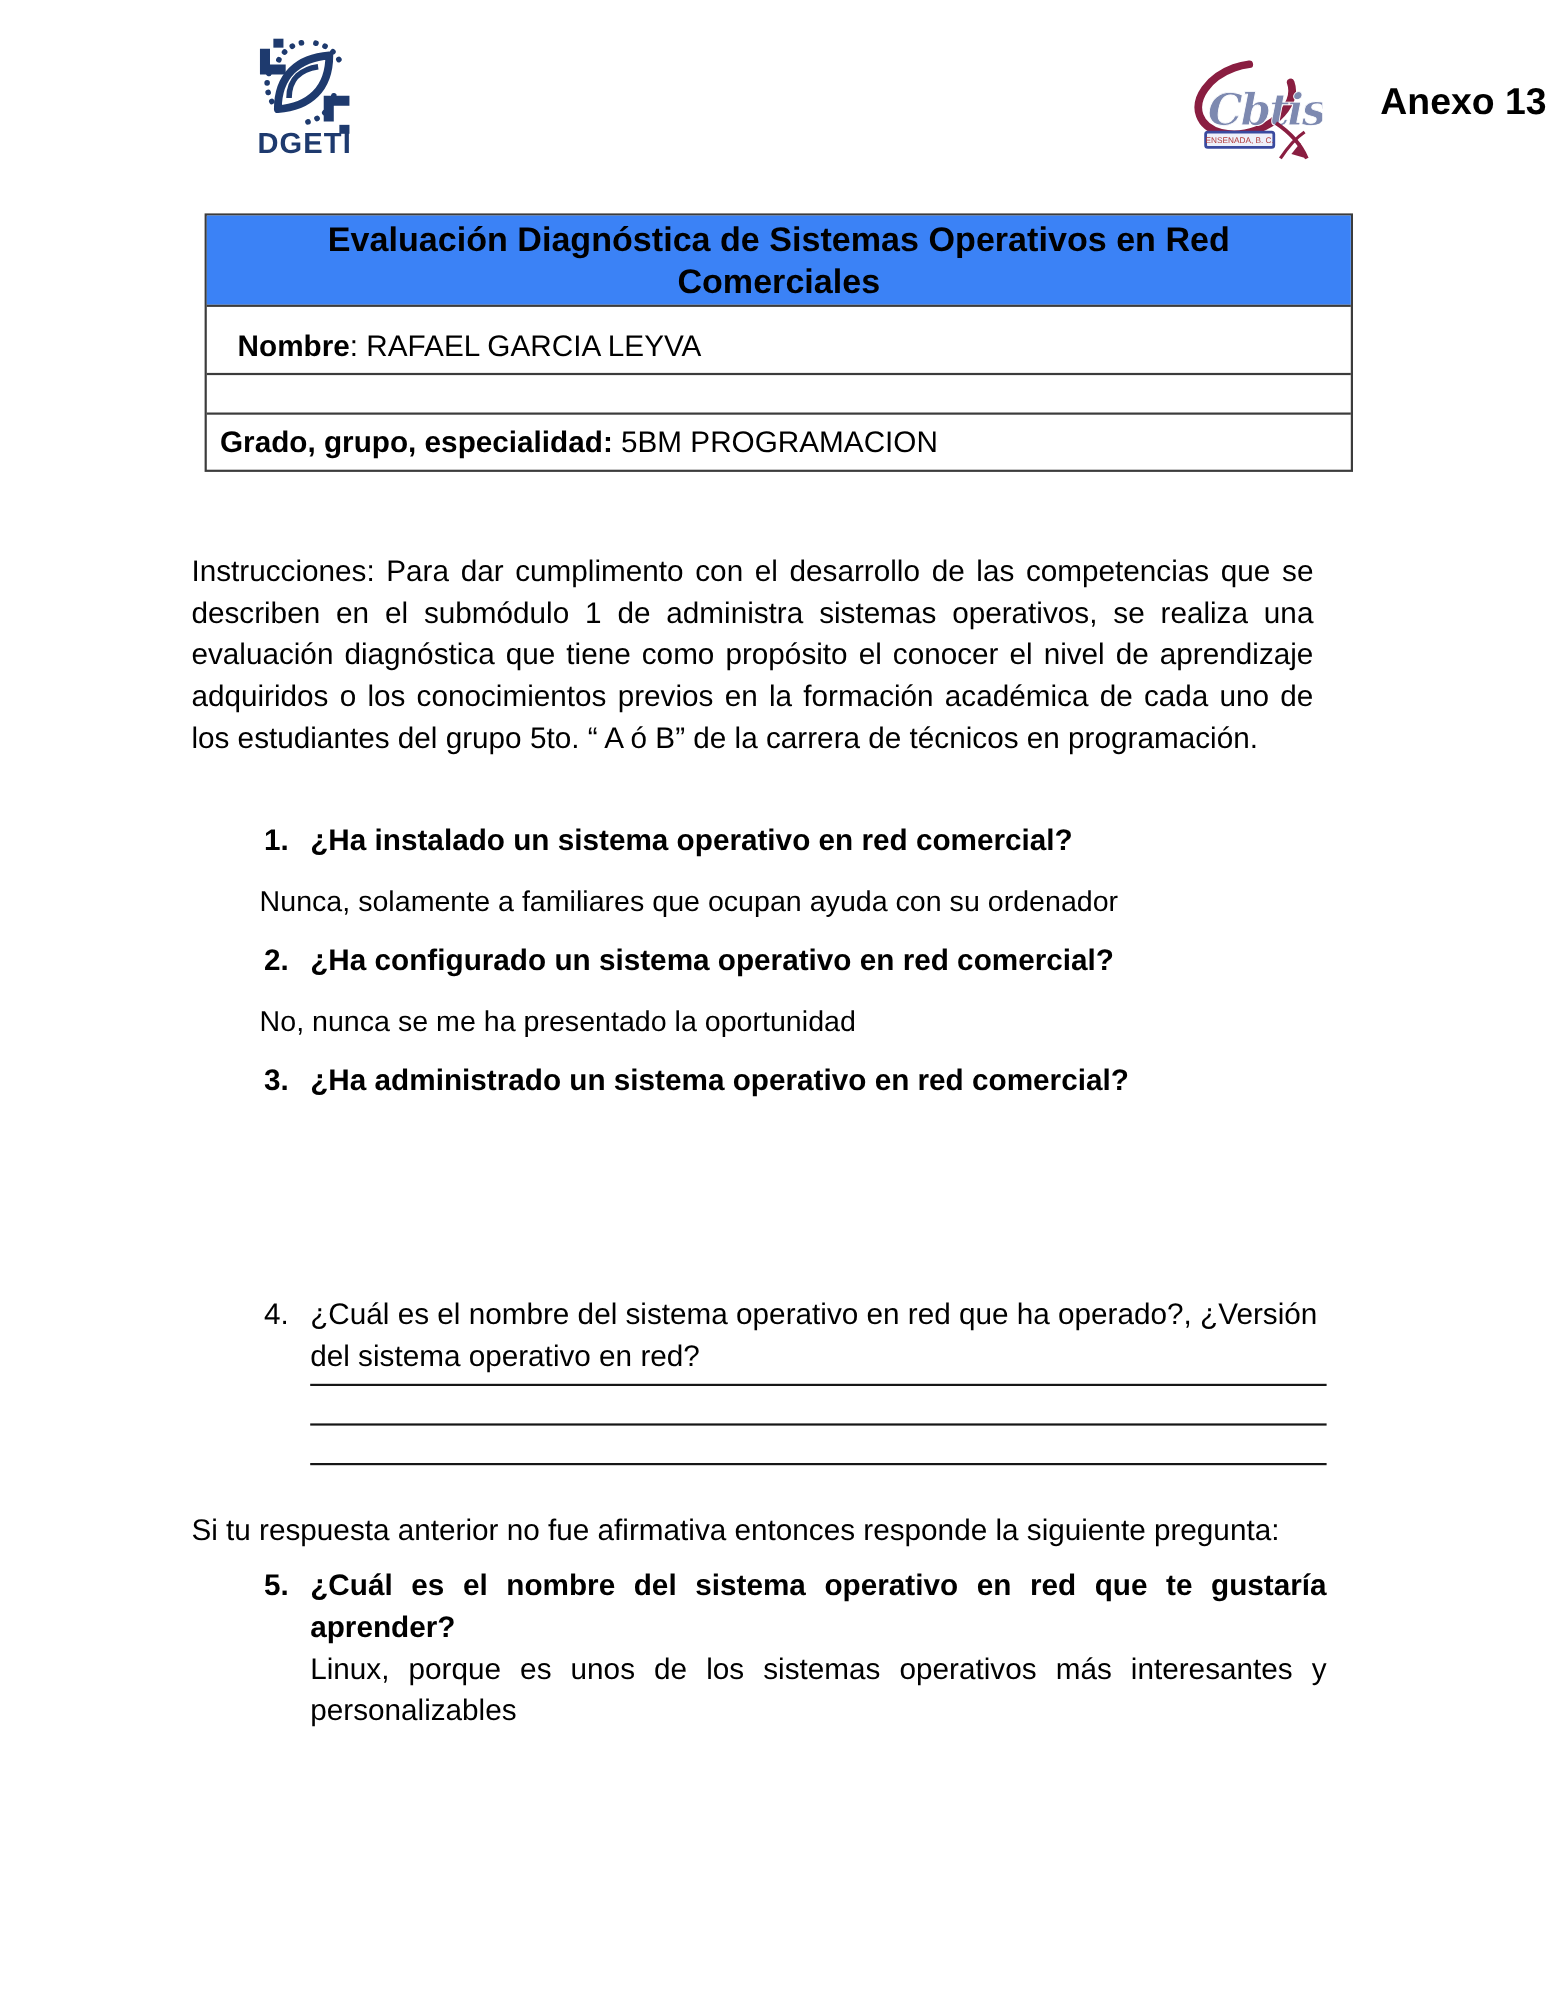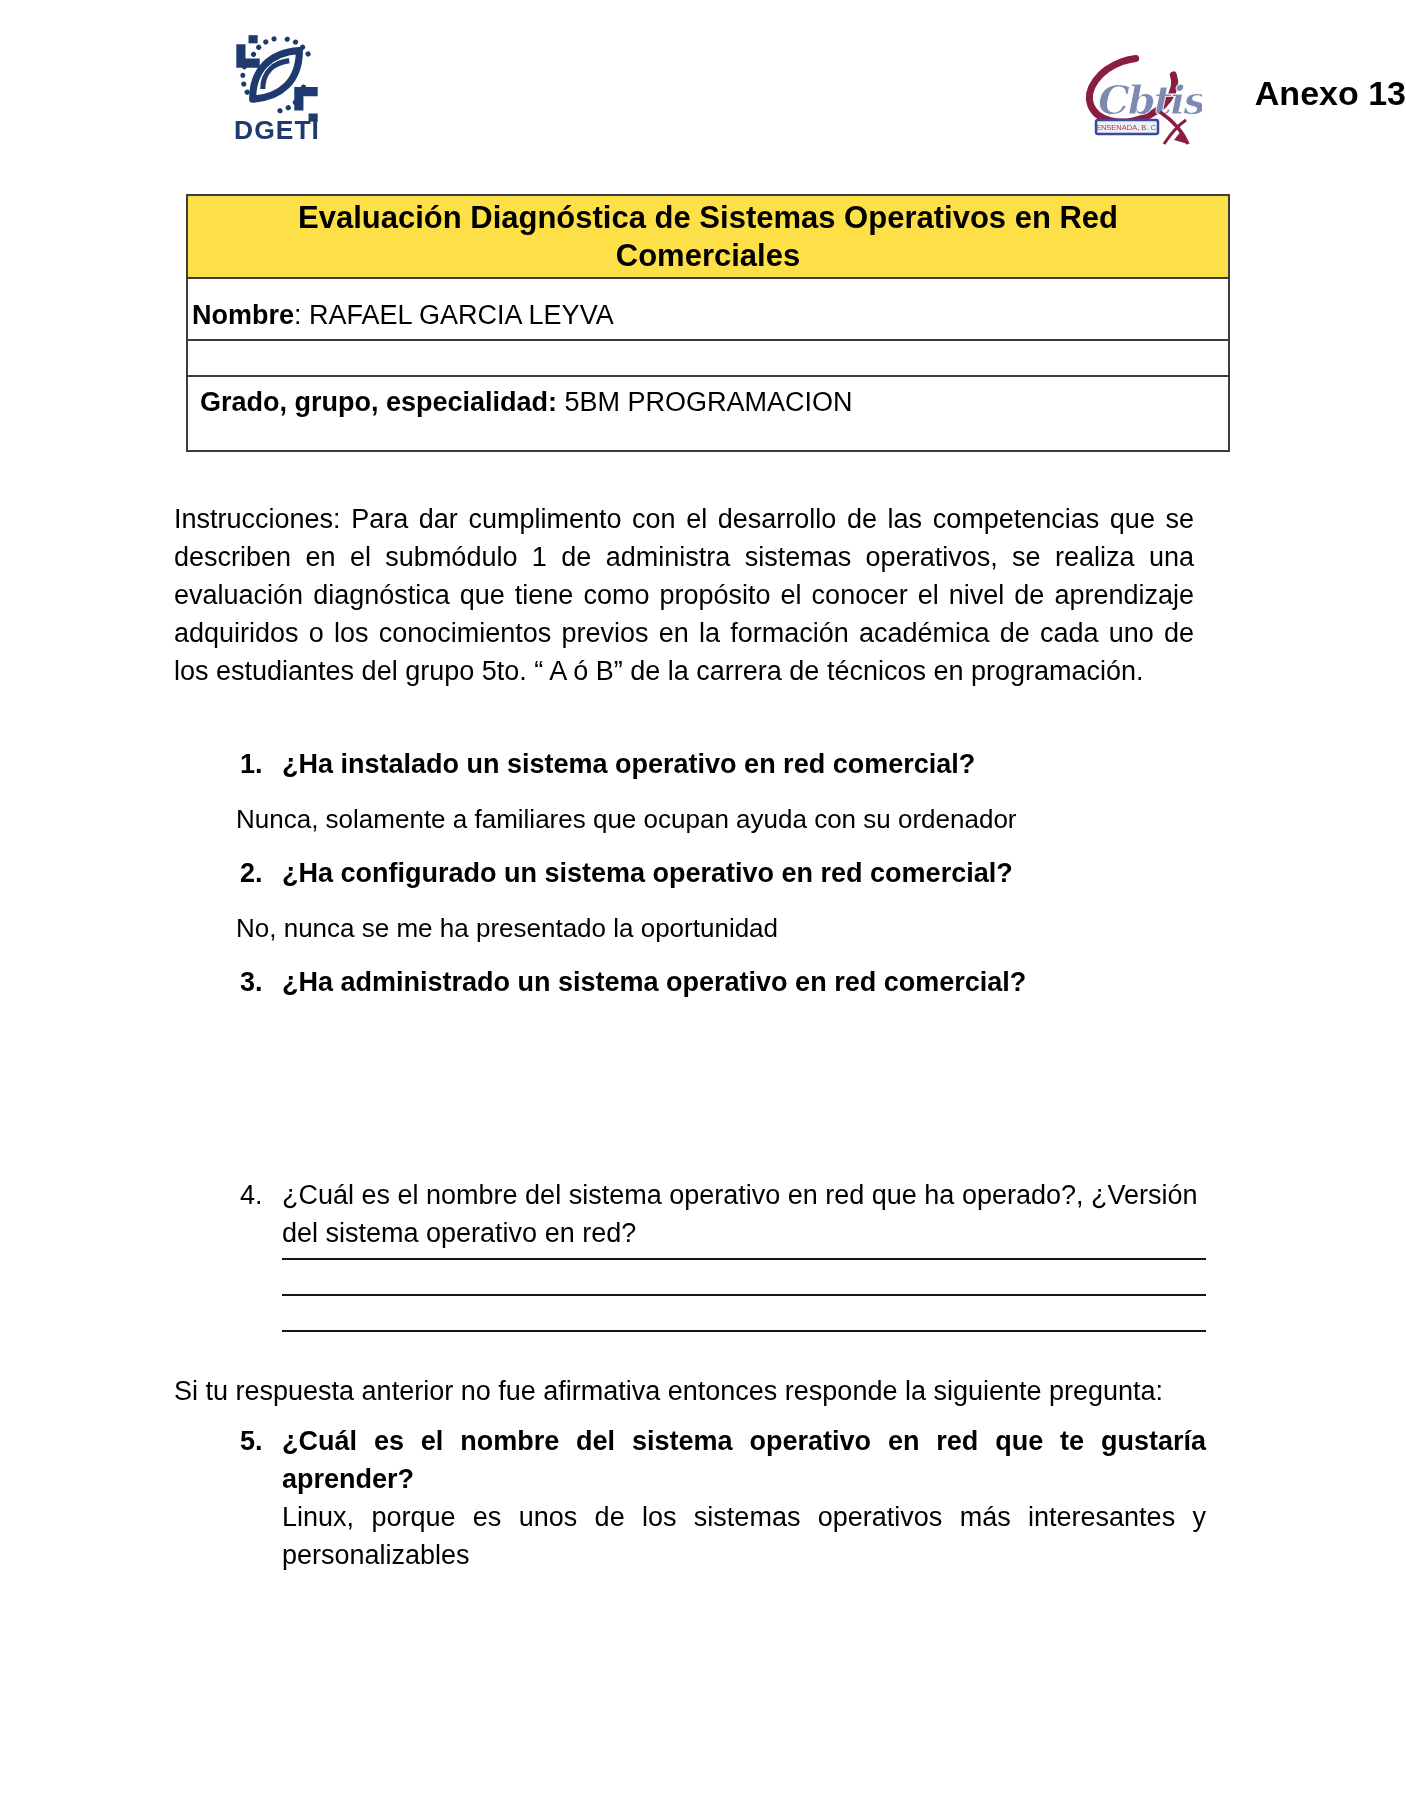--- a/index.html
+++ b/index.html
@@ -19,29 +19,29 @@
   .cbtis-logo { position:absolute; left:1080px; top:46px; width:122px; height:112px; }
 
   
   .ftable {
     position:absolute; left:186px; top:194px; width:1044px;
     border:2px solid #3c3c3c; box-sizing:border-box; background:#fff;
   }
   .trow { box-sizing:border-box; border-top:2px solid #3c3c3c; }
   .trow:first-child { border-top:none; }
   .trow-title {
-    height:81px; background:#fde047; text-align:center;
+    height:81px; background:#3b82f6; text-align:center;
     font-weight:bold; font-size:31px; line-height:38px; padding:3px 60px 12px;
   }
   .trow-nombre {
-    height:62px; font-size:27px; padding:0 4px 8px;
+    height:62px; font-size:27px; padding:0 28px 8px;
     display:flex; align-items:flex-end;
   }
   .trow-empty { height:36px; }
-  .trow-grado { height:75px; font-size:27px; padding:10px 12px 0; }
+  .trow-grado { height:52px; font-size:27px; padding:10px 12px 0; }
   .lbl-bold { font-weight:bold; white-space:pre; }
   .lbl-val  { white-space:pre;margin-top:20px; }
 
   
   .para {
     position:absolute; left:174px; width:1020px;
     font-size:27px; line-height:38px;
   }
   .just { text-align:justify; }
   .sec-heading {

